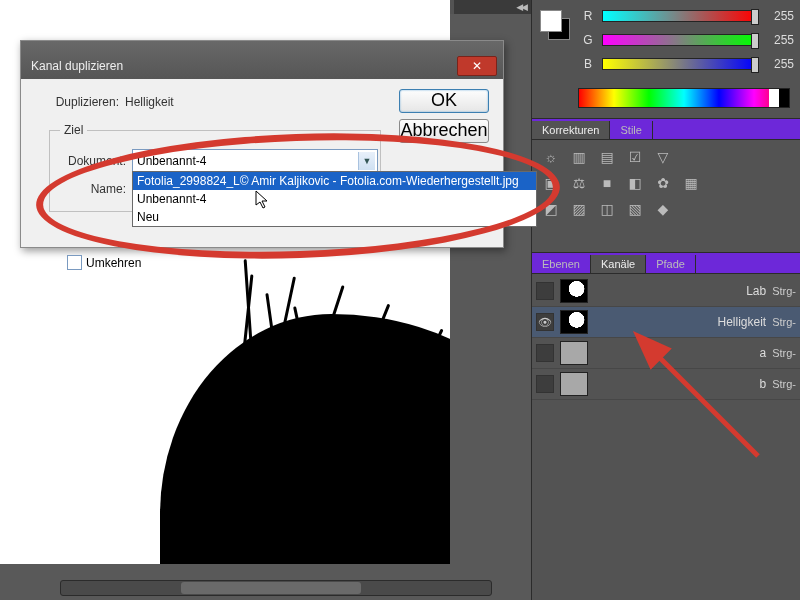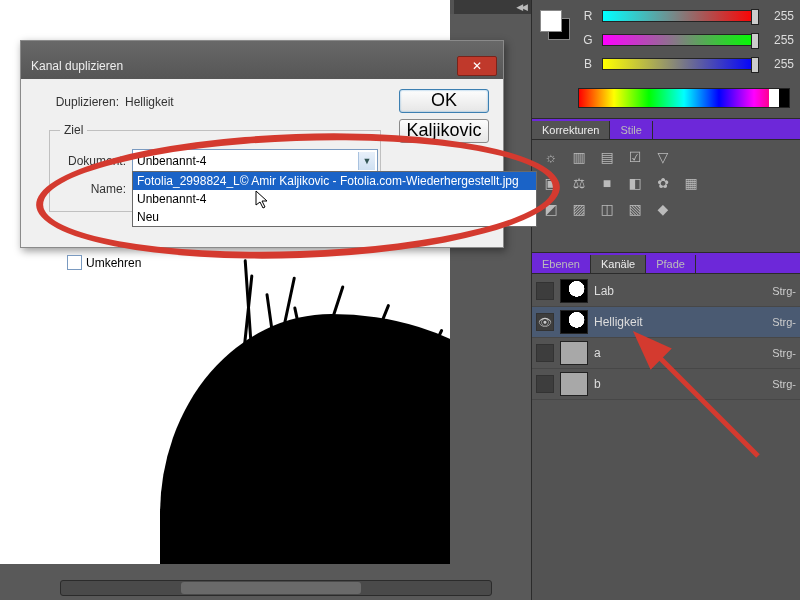--- a/index.html
+++ b/index.html
@@ -88,20 +88,21 @@
   .adj-body { padding: 8px 10px;}
   .adj-title { color: #ccc; font-size: 11px; margin-bottom: 10px;}
   .adj-icons-row { display: flex; gap: 10px; margin-bottom: 8px; color: #bbb; font-size: 14px;}
   .adj-icons-row span { width: 18px; height: 18px; display: inline-flex; align-items:center; justify-content:center;}
 
   
   .layers-panel {
     position: absolute; top: 252px; left: 0; right: 0; bottom: 0;
     border-top: 1px solid #2b2b2b;
     background: #535353;
+    text-align: right;
   }
   .channel-list { padding: 2px 0;}
   .ch-row {
     display: flex; align-items: center; height: 30px;
     border-bottom: 1px solid #474747;
     padding: 0 4px;
     gap: 6px;
   }
   .ch-row.selected { background: #4a5a72; }
   .ch-vis {
@@ -377,21 +378,21 @@
 </div>
 
 <div class="dialog">
   <div class="titlebar">
     <span>Kanal duplizieren</span>
     <div class="closebtn">✕</div>
   </div>
   <div class="dlg-body">
     <div class="dlg-buttons">
       <div class="winbtn default">OK</div>
-      <div class="winbtn">Kaljikovic</div>
+      <div class="winbtn">Abbrechen</div>
     </div>
 
     <div class="row">
       <label class="left">Duplizieren:</label>
       <span class="static">Helligkeit</span>
     </div>
 
     <fieldset class="ziel">
       <legend>Ziel</legend>
       <div class="row">

